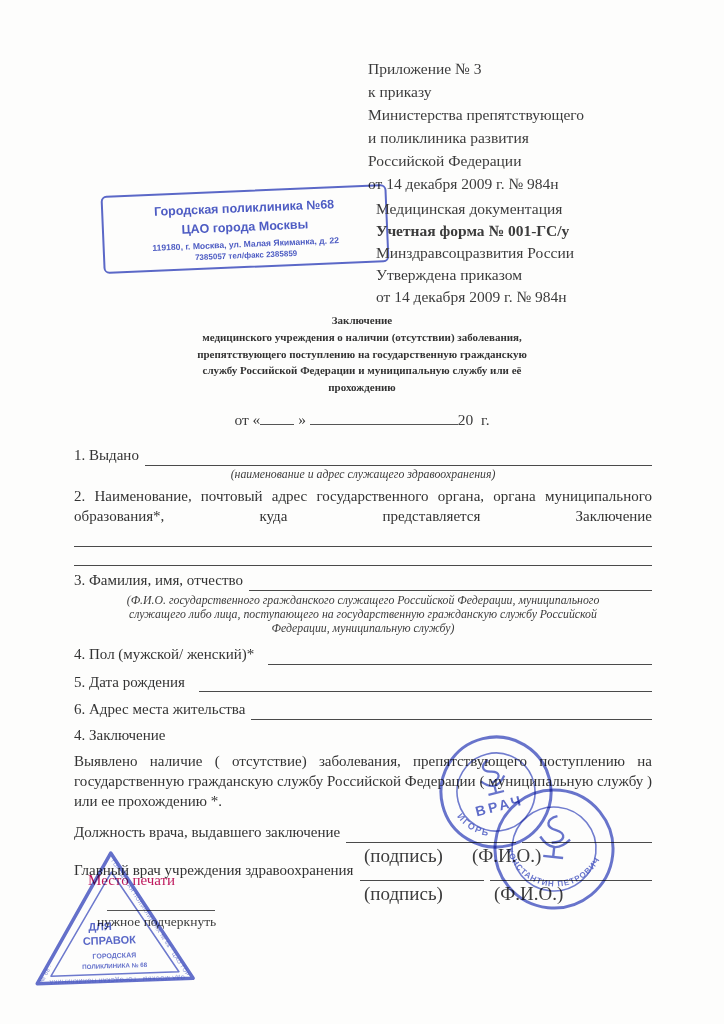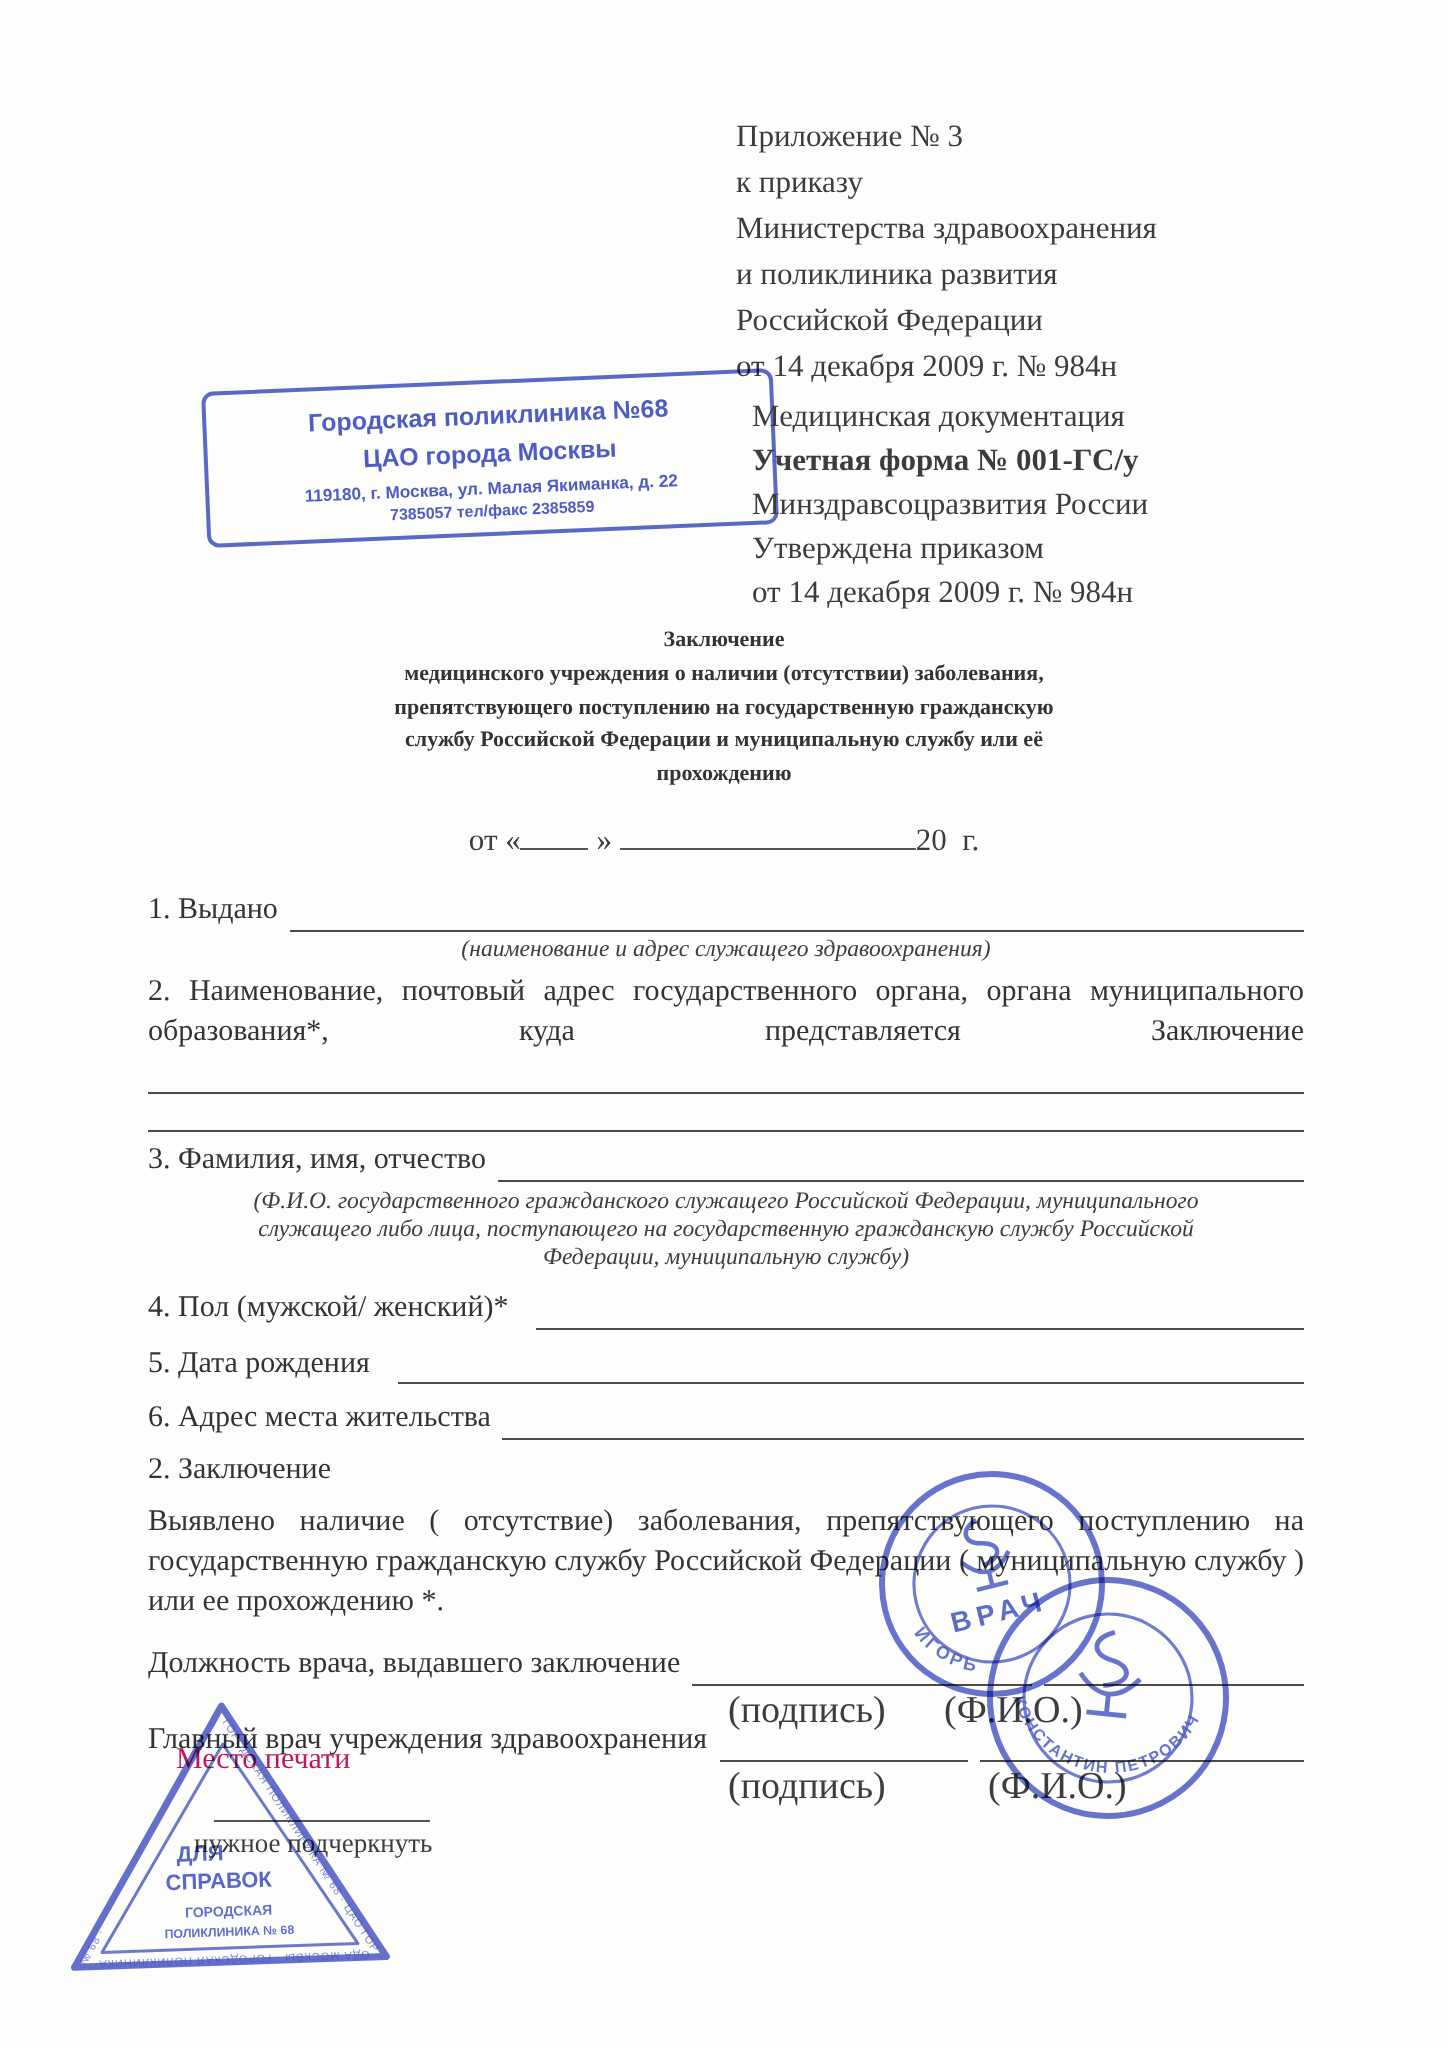--- a/index.html
+++ b/index.html
@@ -74,21 +74,21 @@
   svg text{font-family:"Liberation Sans", sans-serif;}
 </style>
 </head>
 <body>
 
 <div class="page">
 
   <div class="hdr-right">
     <div>Приложение № 3</div>
     <div>к приказу</div>
-    <div>Министерства здравоохранения</div>
+    <div>Министерства препятствующего</div>
     <div>и поликлиника развития</div>
     <div>Российской Федерации</div>
     <div>от  14 декабря 2009 г.  № 984н</div>
   </div>
 
   <div class="stamp rect-stamp">
     <div class="rs1">Городская поликлиника №68</div>
     <div class="rs1">ЦАО города Москвы</div>
     <div class="rs3">119180, г. Москва, ул. Малая Якиманка, д. 22</div>
     <div class="rs4">7385057 тел/факс 2385859</div>
@@ -143,21 +143,21 @@
     <div class="frow" style="margin-top:8px">
       <span class="lbl">5. Дата рождения</span>
       <span class="line" style="margin-left:14px"></span>
     </div>
 
     <div class="frow" style="margin-top:8px">
       <span class="lbl">6. Адрес места жительства</span>
       <span class="line"></span>
     </div>
 
-    <div style="margin-top:6px">2. Заключение</div>
+    <div style="margin-top:6px">4. Заключение</div>
     <div class="para" style="margin-top:6px">Выявлено  наличие ( отсутствие)  заболевания,  препятствующего   поступлению  на государственную  гражданскую  службу  Российской  Федерации ( муниципальную службу ) или ее прохождению *.</div>
 
     <div class="sigrow" style="margin-top:12px">
       <div class="sigline">
         <span class="lbl">Должность врача, выдавшего заключение</span>
         <span class="line" style="flex:1.3"></span>
         <span class="line" style="flex:1"></span>
       </div>
       <span class="sigcap" style="left:290px">(подпись)</span>
       <span class="sigcap" style="left:398px">(Ф.И.О.)</span>

